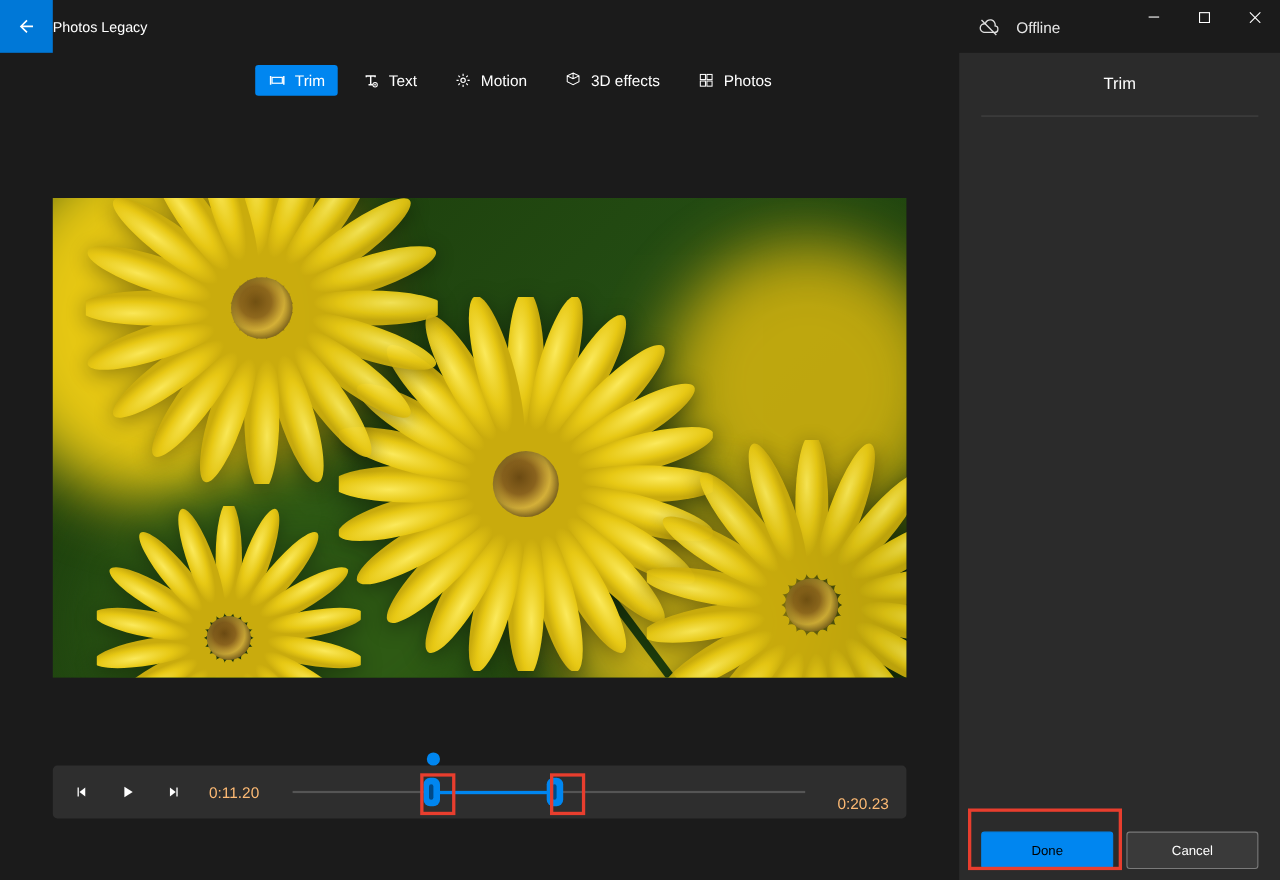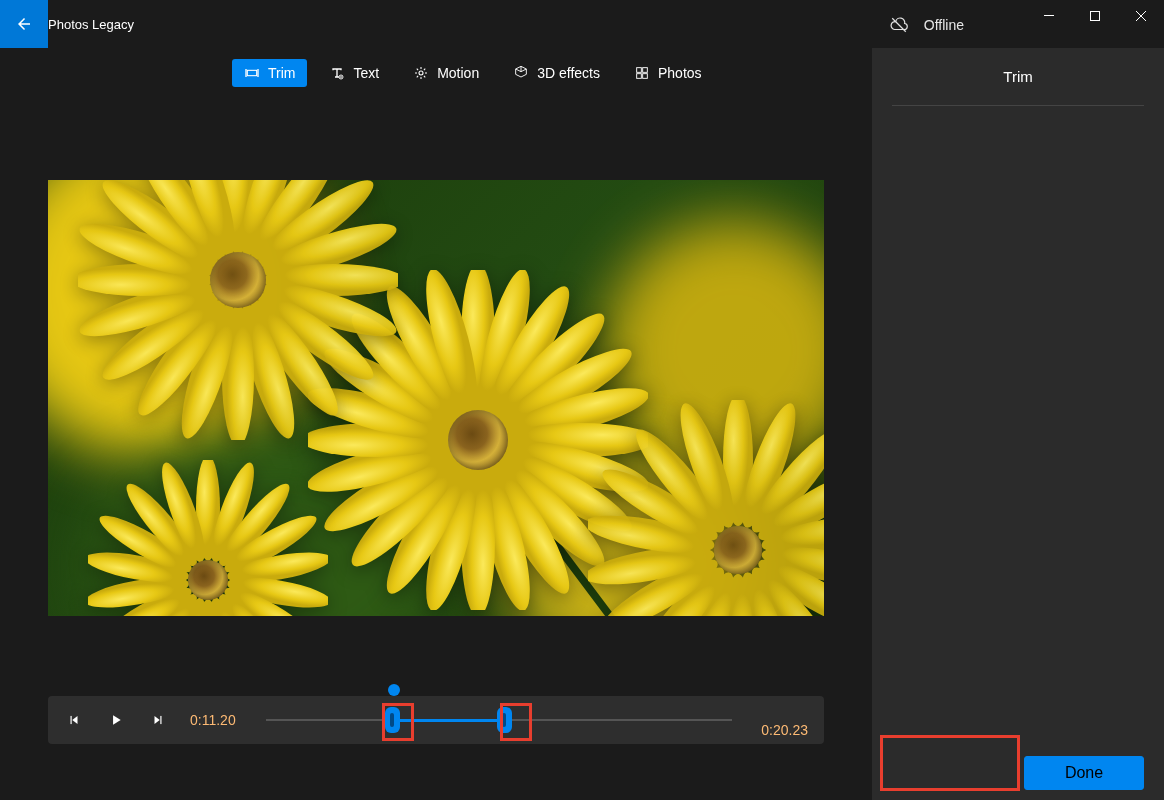--- a/index.html
+++ b/index.html
@@ -111,21 +111,21 @@
     display: flex;
     gap: 12px;
   }
   .action-btn {
     width: 120px;
     height: 34px;
     border-radius: 3px;
     display: flex;
     align-items: center;
     justify-content: center;
-    font-size: 16px;
+    font-size: 12px;
     border: 1px solid #7a7a7a;
     box-sizing: border-box;
   }
   .action-btn.primary {
     background: #0086f0;
     border-color: #0086f0;
     color: #000;
   }
   .action-btn.secondary {
     background: #3a3a3a;
@@ -488,17 +488,20 @@
 
   <div class="right">
     <div class="right-panel-title">Trim</div>
   </div>
 </div>
 
 <div class="action-row">
   <div class="action-btn primary">
     <span>Done</span>
   </div>
+  <div class="action-btn secondary">
+    <span>Cancel</span>
+  </div>
 </div>
 
 <div class="highlight-red" style="left:382px; top:703px; width:32px; height:38px;"></div>
 <div class="highlight-red" style="left:500px; top:703px; width:32px; height:38px;"></div>
 <div class="highlight-red" style="left:880px; top:735px; width:140px; height:56px;"></div>
 
 </body></html>

